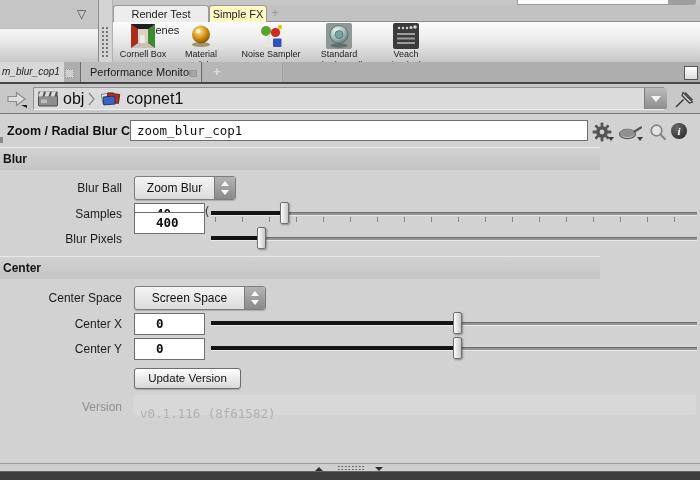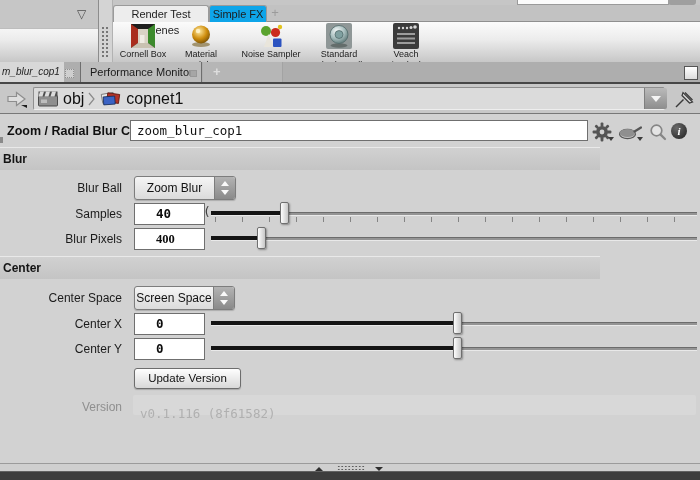--- a/index.html
+++ b/index.html
@@ -11,21 +11,21 @@
   .topstrip{left:0;top:0;width:700px;height:5px;background:#c6c6c6;}
   .topstrip-field{left:517px;top:0;width:150px;height:4px;background:#fbfbfb;border:1px solid #9a9a9a;border-top:none;}
   .topstrip-cap{left:668px;top:0;width:28px;height:5px;background:#9f9f9f;border-radius:0 0 3px 3px;}
 
   
   .tools-row{left:0;top:21px;width:700px;height:41px;background:linear-gradient(#fcfcfc,#ececec 45%,#c7c7c7);}
   .tab-row{left:112px;top:5px;width:588px;height:16px;background:#c2c2c2;border-bottom:1px solid #8f8f8f;}
   .shelf-tab{top:5px;height:16px;border:1px solid #9a9a9a;border-bottom:none;border-radius:3px 3px 0 0;
              font-size:11px;line-height:16px;text-align:center;color:#1d1d1d;}
   .shelf-tab.active{left:113px;width:94px;background:#ededed;}
-  .shelf-tab.idle{left:209px;width:56px;background:#0ea5e9;text-align:center;}
+  .shelf-tab.idle{left:209px;width:56px;background:#fef9c3;text-align:center;}
   .shelf-addtab{left:268px;top:6px;width:14px;height:14px;font-size:13px;line-height:14px;text-align:center;color:#9b9b9b;}
   .corner{left:0;top:0;width:98px;height:28px;background:#c6c6c6;border-bottom:1px solid #bdbdbd;}
   .corner-arrow{left:77px;top:7px;font-size:12px;color:#4f4f4f;line-height:14px;}
   .divider-col{left:98px;top:0;width:13px;height:62px;background:#d4d4d4;border-left:1px solid #8c8c8c;border-right:1px solid #b2b2b2;}
   .grip-v{left:2px;top:26px;width:8px;height:32px;
           background-image:radial-gradient(#767676 32%,transparent 35%);background-size:4px 4px;position:absolute;}
   .tool{top:23px;width:66px;text-align:center;}
   .tool-ico{width:26px;height:26px;margin:0 auto;display:block;}
   .tool-lbl{font-size:9px;line-height:9.5px;color:#1c1c1c;margin-top:1px;}
 
@@ -312,31 +312,31 @@
   <div class="abs nfield" style="top:203px;">40</div>
   <div class="abs slider" style="top:202px;">
     <span class="sl-bracket">(</span>
     <div class="sl-track"></div>
     <div class="sl-ticks"></div>
     <div class="sl-fill" style="width:74px;"></div>
     <div class="sl-handle" style="left:70px;"></div>
   </div>
 
   <div class="abs plabel" style="top:232px;">Blur Pixels</div>
-  <div class="abs nfield" style="top:228px;font-family:Liberation Serif, serif;">400</div>
+  <div class="abs nfield" style="top:212px;">400</div>
   <div class="abs slider" style="top:227px;">
     <div class="sl-track"></div>
     <div class="sl-fill" style="width:51px;"></div>
     <div class="sl-handle" style="left:47px;"></div>
   </div>
 
   <div class="abs section-hdr" style="top:256px;">Center</div>
 
   <div class="abs plabel" style="top:291px;">Center Space</div>
-  <div class="abs dropdown" style="left:134px;top:286px;width:101px;">
+  <div class="abs dropdown" style="left:134px;top:286px;width:132px;">
     <div class="dd-label">Screen Space</div>
     <div class="dd-spin">
       <div class="dd-up"></div>
       <div class="dd-dn"></div>
     </div>
   </div>
 
   <div class="abs plabel" style="top:317px;">Center X</div>
   <div class="abs nfield" style="top:313px;">0</div>
   <div class="abs slider" style="top:312px;">

